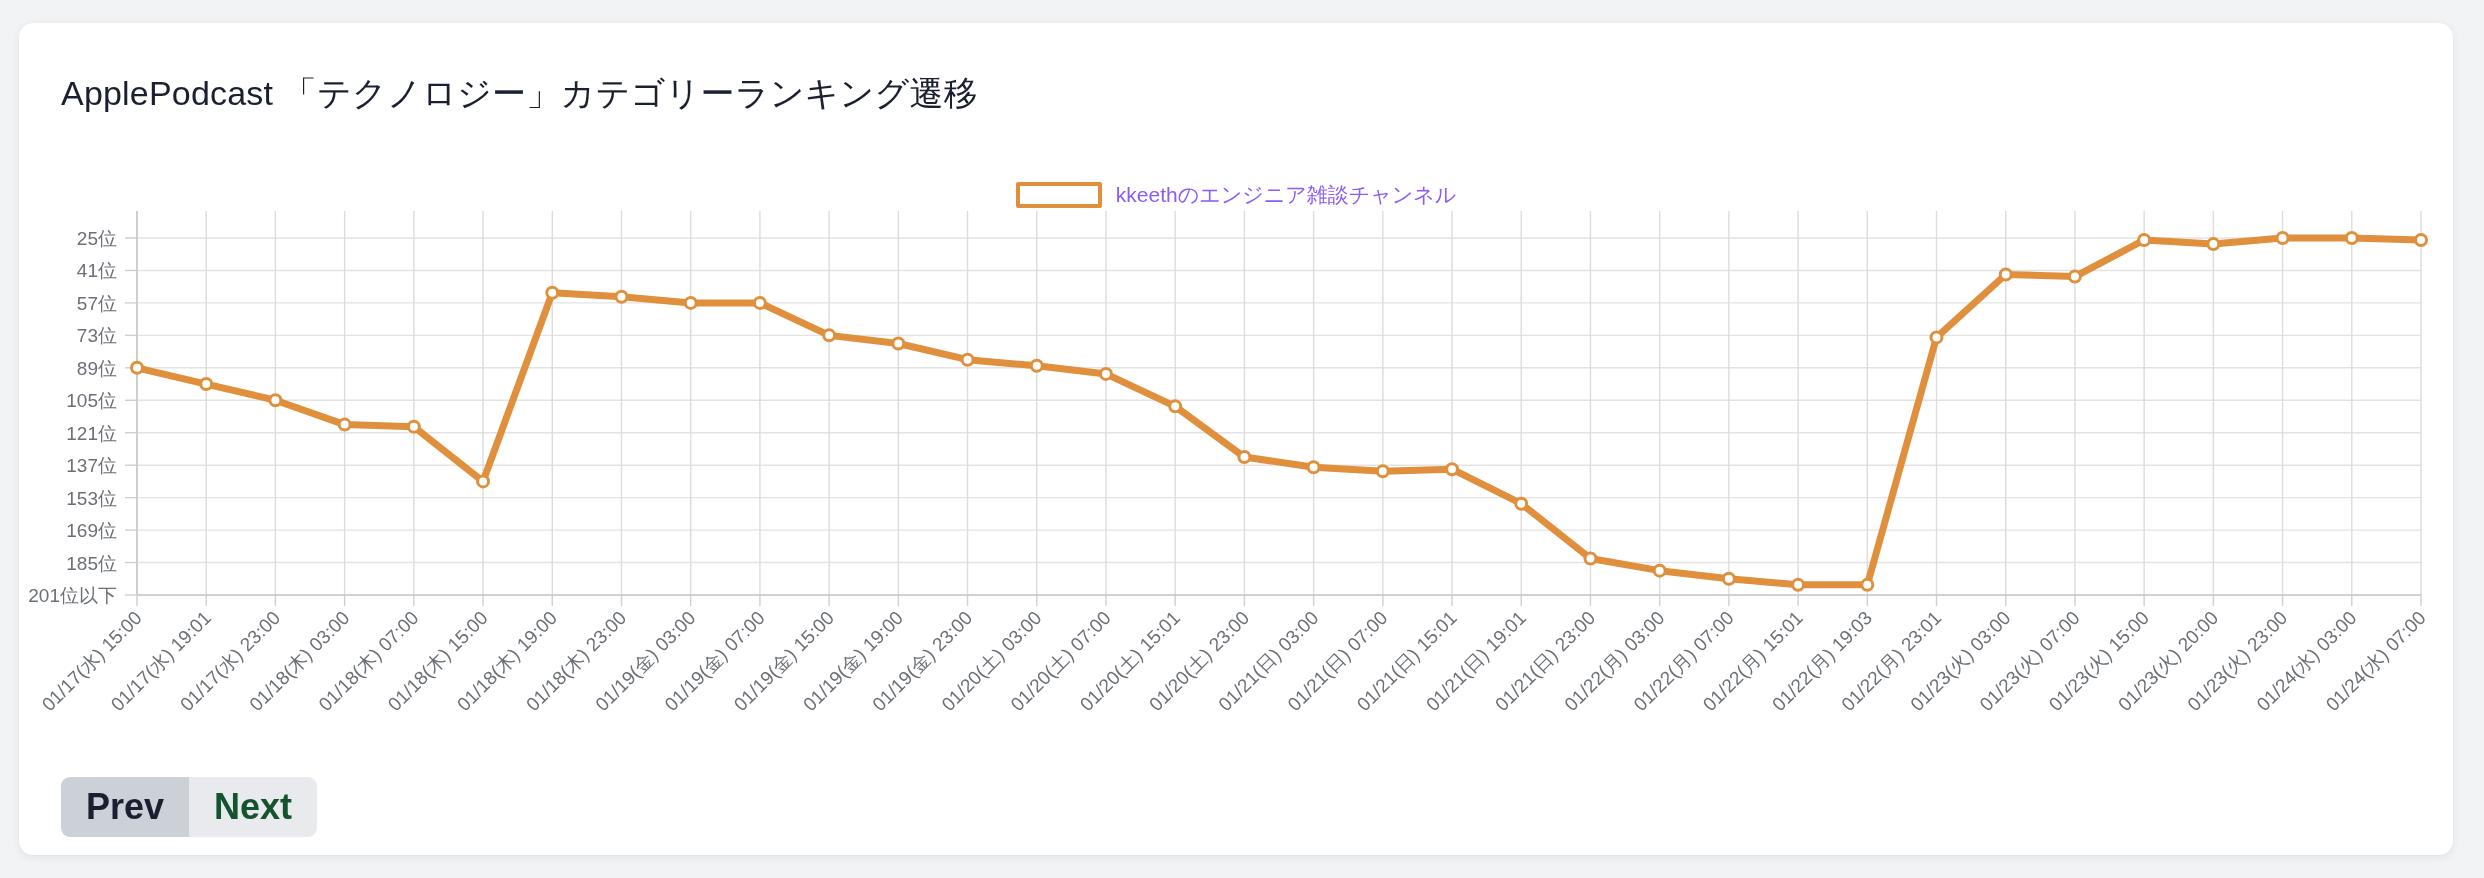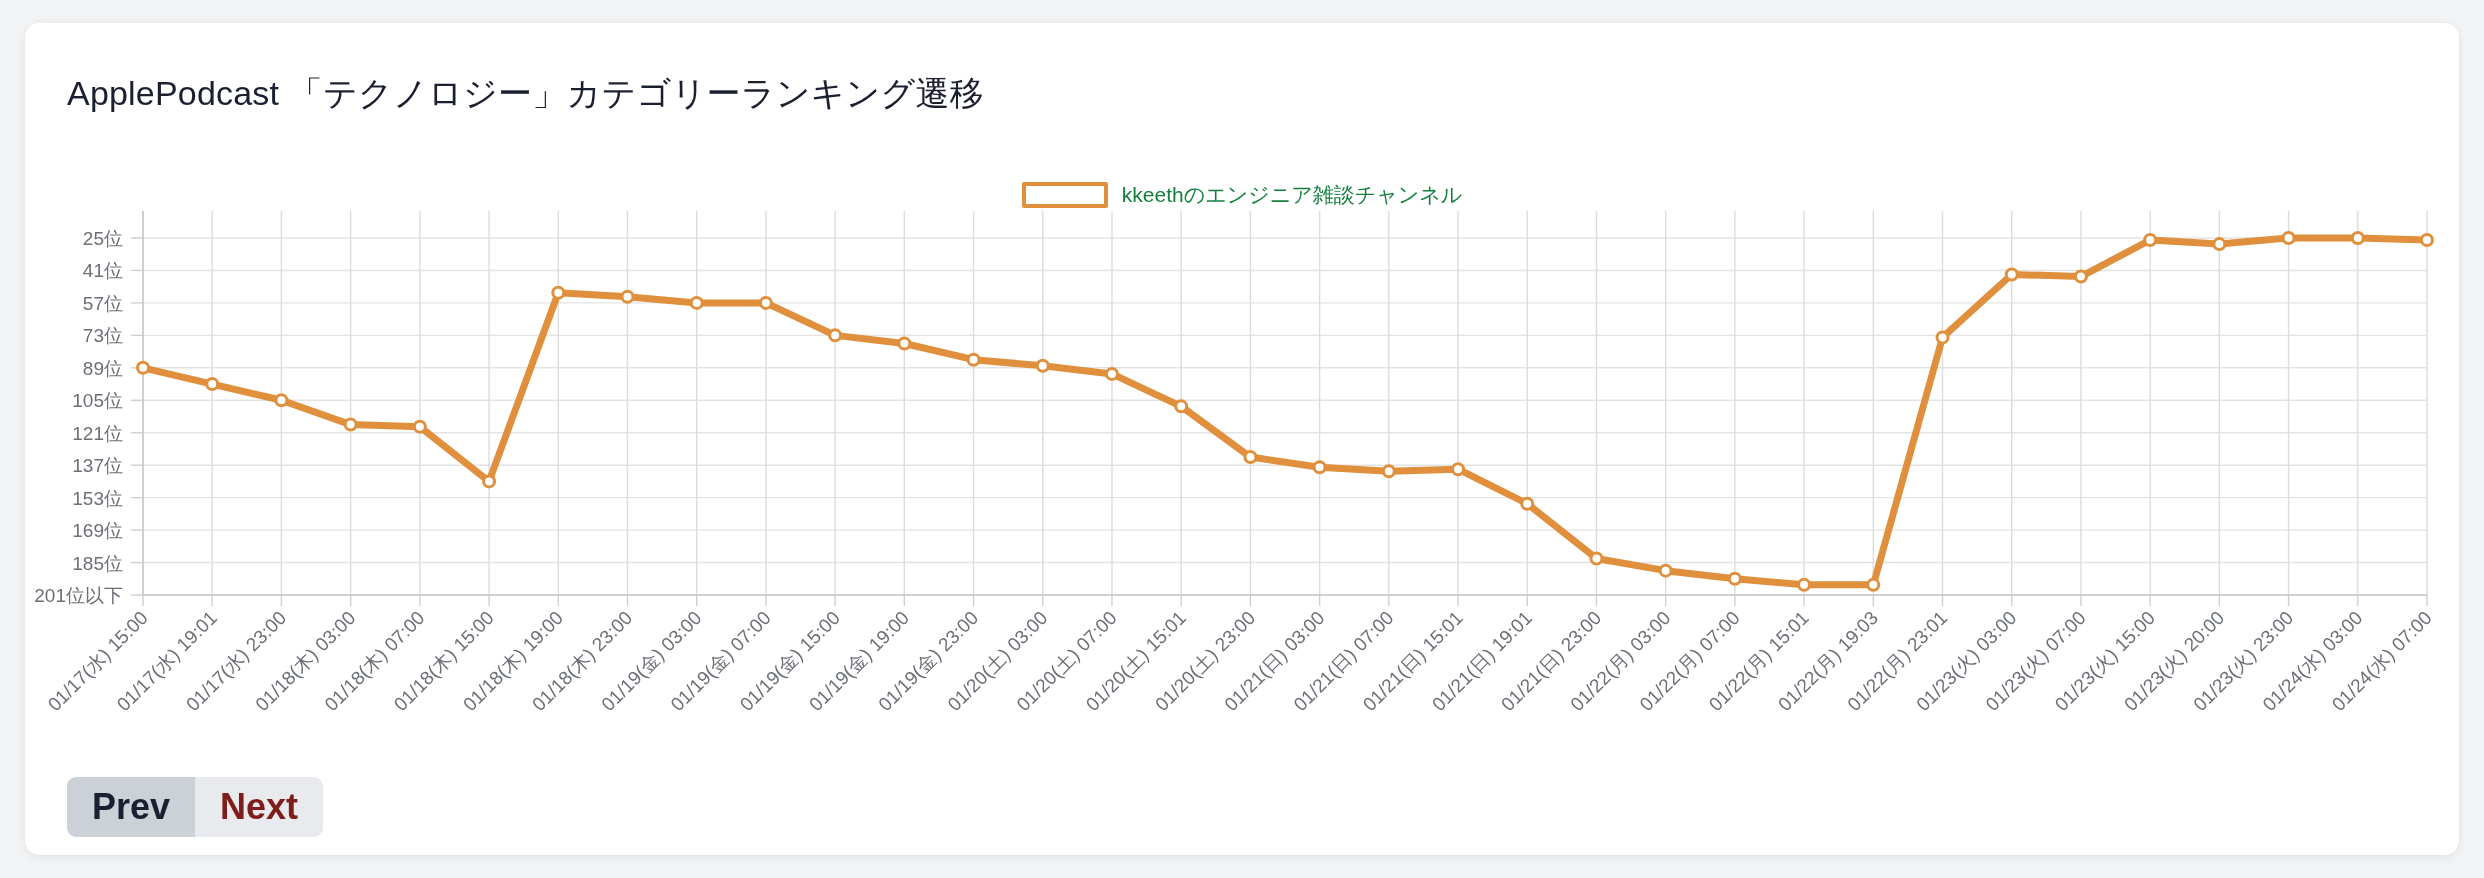--- a/index.html
+++ b/index.html
@@ -4,21 +4,21 @@
 <style>
   * { box-sizing: border-box; }
   html, body {
     margin: 0; padding: 0;
     width: 2484px; height: 878px;
     background: #f2f3f5;
     font-family: "Liberation Sans", "DejaVu Sans", sans-serif;
   }
   #card {
     position: absolute;
-    left: 25px; top: 23px;
+    left: 19px; top: 23px;
     width: 2434px; height: 832px;
     background: #ffffff;
     border-radius: 14px;
     box-shadow: 0 2px 10px rgba(0,0,0,0.07), 0 0 1px rgba(0,0,0,0.08);
     overflow: hidden;
   }
   #chart-title {
     position: absolute;
     left: 42px; top: 48px;
     font-size: 34px;
@@ -36,21 +36,21 @@
     gap: 14px;
   }
   #legend-swatch {
     width: 86px; height: 26px;
     border: 4px solid #e08f3c;
     background: #ffffff;
     border-radius: 2px;
   }
   #legend-label {
     font-size: 21px;
-    color: #15803d;
+    color: #8b5cf6;
     white-space: nowrap;
   }
   #plot-wrap {
     position: absolute;
     left: 0; top: 0;
     width: 2434px; height: 832px;
   }
   svg.plot { position: absolute; left: 0; top: 0; }
   .ylabel {
     font-size: 19px;
@@ -90,21 +90,21 @@
   #pager button {
     border: 0;
     font-family: "Liberation Sans", "DejaVu Sans", sans-serif;
     font-size: 36px;
     font-weight: 700;
     padding: 0;
     width: 128px; height: 60px;
     cursor: pointer;
   }
   #prev-button { background: #ccd0d7; color: #1b2030; }
-  #next-button { background: #e8eaed; color: #7f1d1d; cursor: default; }
+  #next-button { background: #e8eaed; color: #14532d; cursor: default; }
 </style>
 </head>
 <body>
 
 <div id="card">
 
   <div id="chart-title">ApplePodcast 「テクノロジー」カテゴリーランキング遷移</div>
 
   <div id="legend">
     <div id="legend-swatch"></div>

